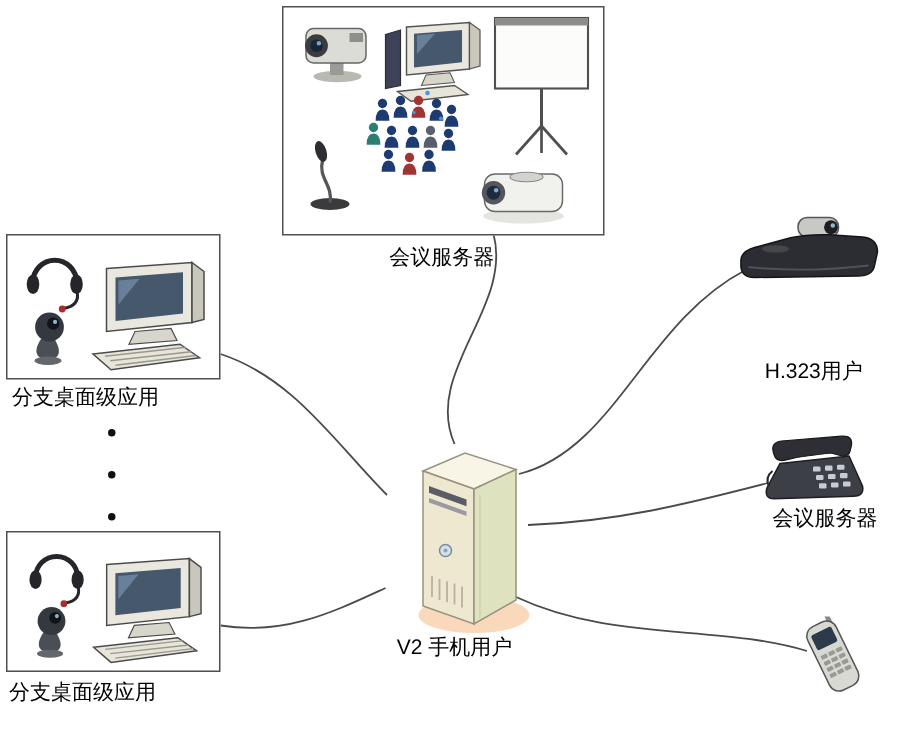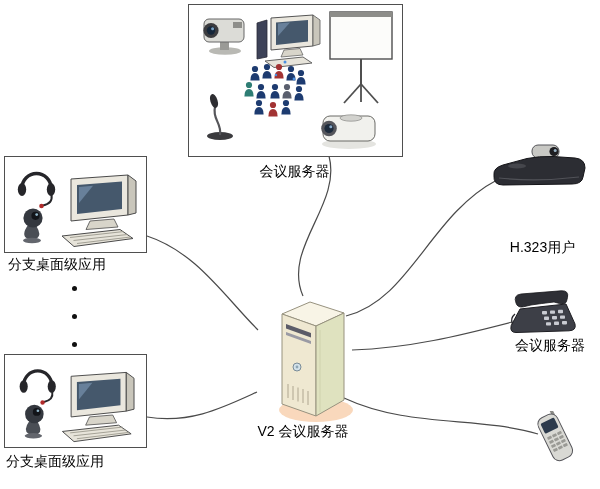--- a/index.html
+++ b/index.html
@@ -174,21 +174,21 @@
       <circle cx="43" cy="79" r="4" fill="#d3e2ea" stroke="#7a8b97" stroke-width="1"></circle>
       <circle cx="43" cy="79" r="1.4" fill="#8fa6b4"></circle>
       <line x1="34" y1="96" x2="34" y2="110" stroke="#b9b19b" stroke-width="1.2"></line>
       <line x1="39" y1="98" x2="39" y2="112" stroke="#b9b19b" stroke-width="1.2"></line>
       <line x1="44" y1="99.5" x2="44" y2="113.5" stroke="#b9b19b" stroke-width="1.2"></line>
       <line x1="49" y1="101" x2="49" y2="115" stroke="#b9b19b" stroke-width="1.2"></line>
       <line x1="54" y1="103" x2="54" y2="117" stroke="#b9b19b" stroke-width="1.2"></line>
       <line x1="66" y1="42" x2="66" y2="124" stroke="#cfd2ae" stroke-width="1"></line>
     </svg>
   </div>
-  <div class="label center" style="left:228px;top:423px;width:150px;">V2 会议服务器</div>
+  <div class="label center" style="left:228px;top:423px;width:150px;">V2 手机用户</div>
 
   <div class="icon-abs" style="left:487px;top:142px;">
     <svg width="102" height="47" viewBox="0 0 102 47">
       <rect x="45" y="3" width="27" height="13" rx="6" fill="#c8c8c4" stroke="#55555a" stroke-width="1"></rect>
       <circle cx="67" cy="9.5" r="4.6" fill="#1e1e22"></circle>
       <circle cx="68.2" cy="8.4" r="1.5" fill="#9ab4c6"></circle>
       <path d="M7 33 Q6 26 16 23 L40 16.5 Q52 14 66 14.5 L88 16 Q98 17 98 26 L96 35 Q95 42 85 42 L16 43 Q6 43 7 33 Z" fill="#2c2d33" stroke="#141418" stroke-width="1"></path>
       <path d="M12 36 Q50 40 92 35" stroke="#515258" stroke-width="1.2" fill="none"></path>
       <ellipse cx="30" cy="24" rx="9" ry="2.5" fill="#45464c"></ellipse>
     </svg>

